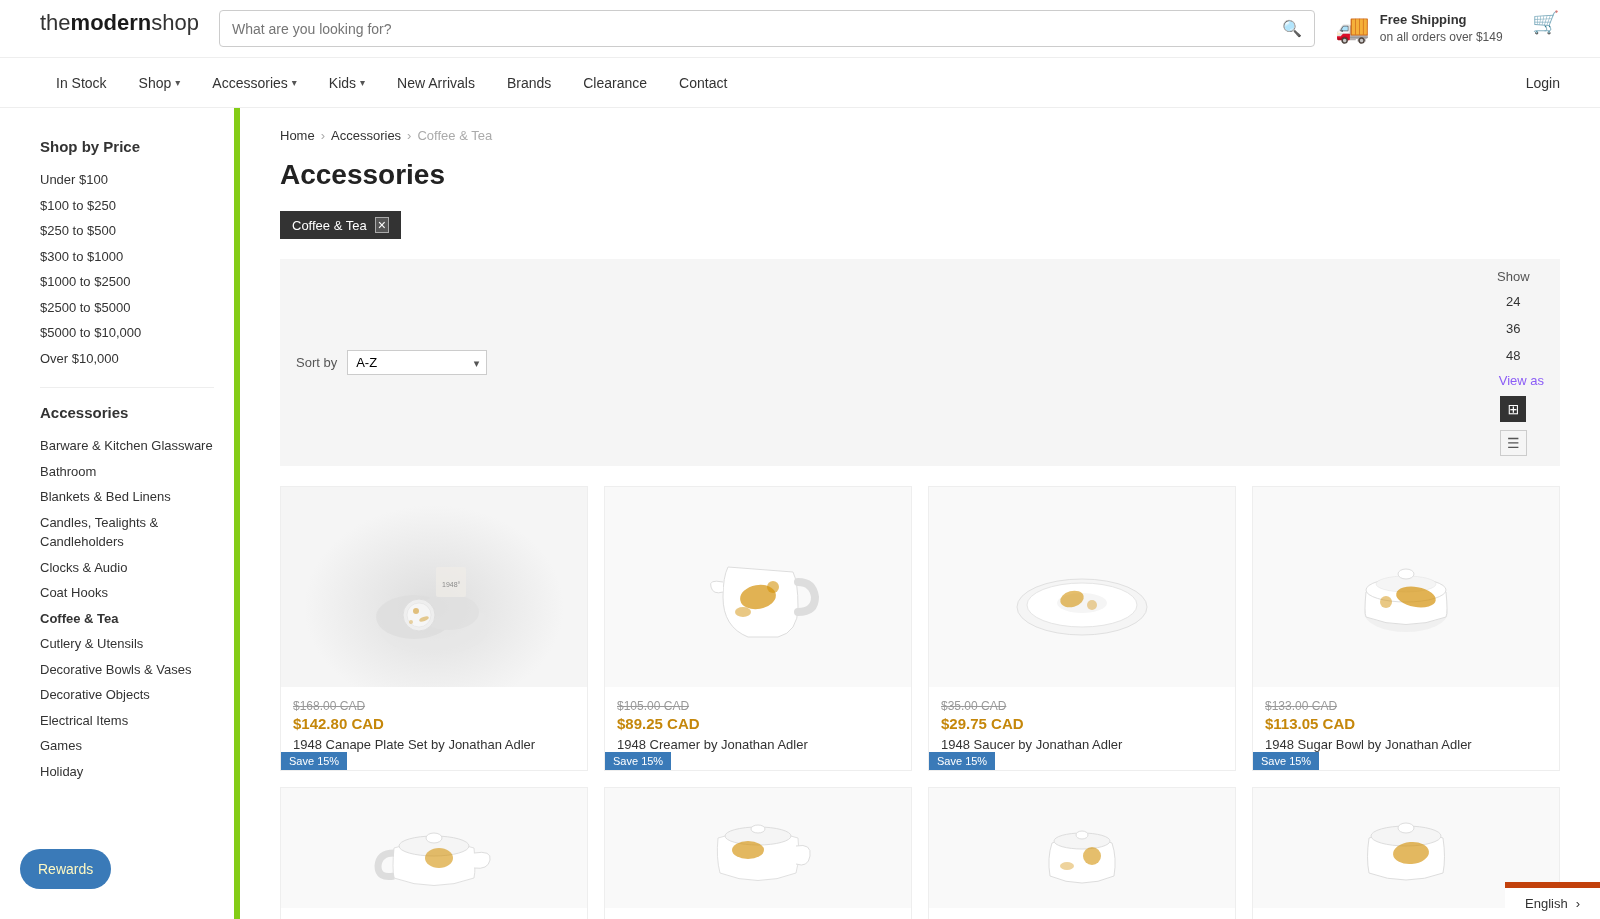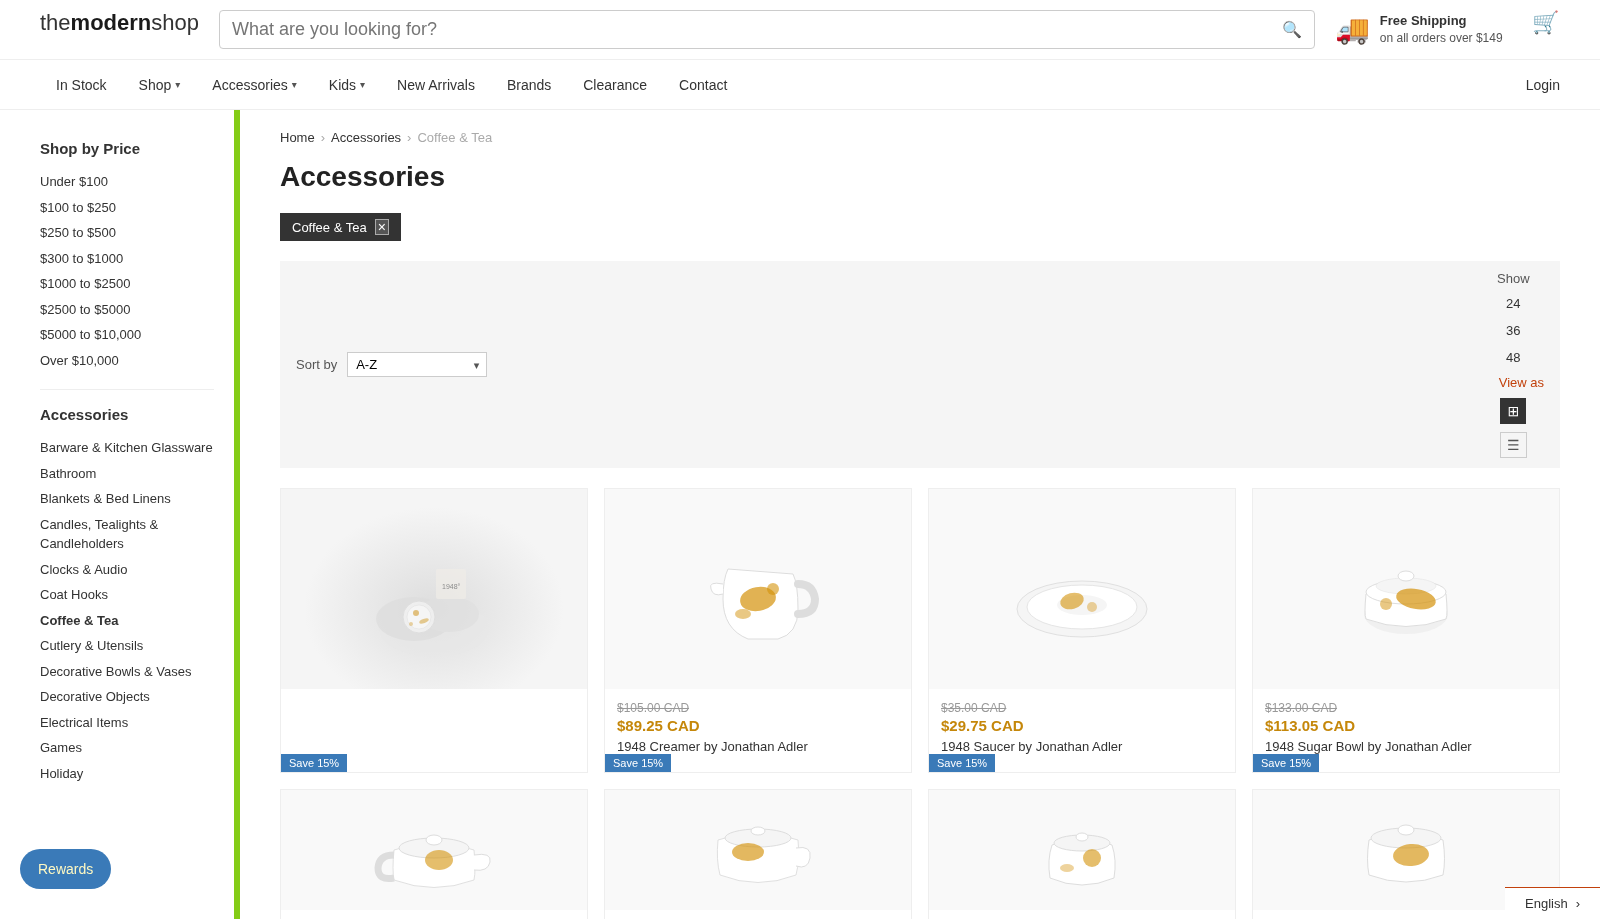--- a/index.html
+++ b/index.html
@@ -24,21 +24,21 @@
       display: flex;
       align-items: center;
       border: 1px solid #ccc;
       border-radius: 4px;
       padding: 8px 12px;
     }
     .search-bar input {
       border: none;
       outline: none;
       flex: 1;
-      font-size: 18px;
+      font-size: 14px;
       color: #999;
     }
     .search-icon-btn {
       background: none;
       border: none;
       cursor: pointer;
       color: #555;
       font-size: 16px;
     }
     .shipping-info {
@@ -205,21 +205,21 @@
       gap: 8px;
       flex-direction: column;
     }
     .show-label { font-size: 13px; color: #555; }
     .show-count {
       font-size: 13px;
       color: #333;
       cursor: pointer;
       padding: 2px 4px;
     }
-    .view-as-label { font-size: 13px; color: #c2410c; margin-left: 16px; }
+    .view-as-label { font-size: 13px; color: #8b5cf6; margin-left: 16px; }
     .view-btn {
       background: none;
       border: 1px solid #ccc;
       cursor: pointer;
       padding: 4px 6px;
       color: #555;
       font-size: 14px;
     }
     .view-btn.active { border-color: #333; background: #333; color: #fff; }
 
@@ -290,21 +290,21 @@
       cursor: pointer;
       z-index: 100;
     }
 
     
     .footer-lang {
       position: fixed;
       bottom: 0;
       right: 0;
       background: #fff;
-      border-top: 1px solid #c2410c;
+      border-top: 6px solid #c2410c;
       padding: 8px 20px;
       font-size: 13px;
       display: flex;
       align-items: center;
       gap: 8px;
     }
 
     
     .img-plate {
       background: radial-gradient(ellipse at 50% 60%, #ddd 0%, #f5f5f5 60%);
@@ -454,20 +454,25 @@
 
             <circle cx="52" cy="104" r="3" fill="#d4920a" opacity="0.7"></circle>
             <ellipse cx="60" cy="112" rx="5" ry="2" fill="#d4920a" opacity="0.6" transform="rotate(-20,60,112)"></ellipse>
             <circle cx="47" cy="115" r="2" fill="#d4920a" opacity="0.5"></circle>
 
             <rect x="72" y="60" width="30" height="30" rx="2" fill="#f0ede8"></rect>
             <text x="78" y="80" font-size="7" fill="#666">1948°</text>
           </svg>
         </div>
         <span class="save-badge">Save 15%</span>
+        <div class="product-info">
+          <div class="original-price">$168.00 CAD</div>
+          <div class="sale-price">$142.80 CAD</div>
+          <div class="product-name">1948 Canape Plate Set by Jonathan Adler</div>
+        </div>
       </div>
 
       <div class="product-card">
         <div class="product-img" style="background:#f9f9f9;">
           <svg width="130" height="160" viewBox="0 0 130 160">
 
             <path d="M35,60 Q30,70 30,90 Q30,120 55,130 L85,130 Q105,125 105,100 Q105,75 100,65 L35,60 Z" fill="white" stroke="#ddd" stroke-width="1"></path>
 
             <path d="M30,75 Q15,72 18,80 Q20,88 30,85" fill="white" stroke="#ddd" stroke-width="1"></path>
 

